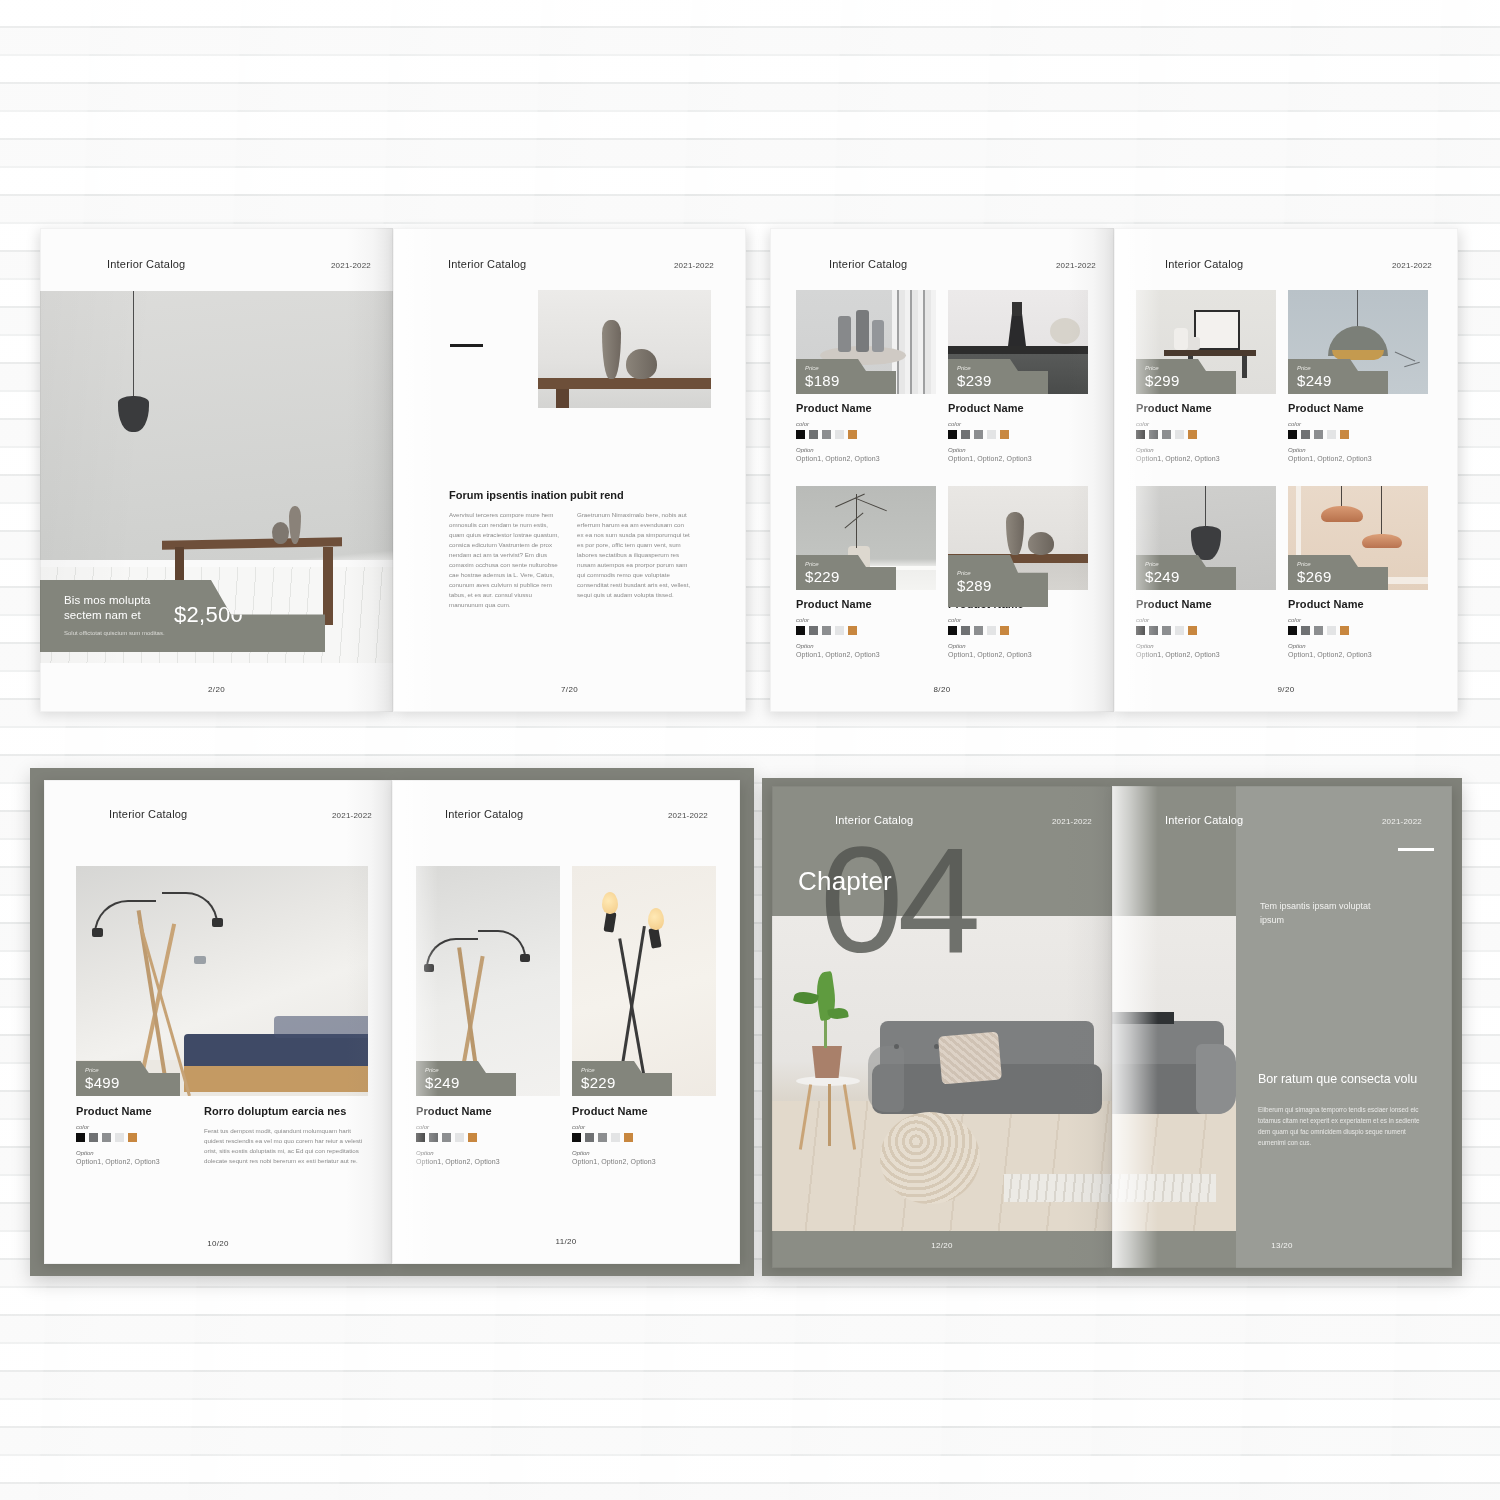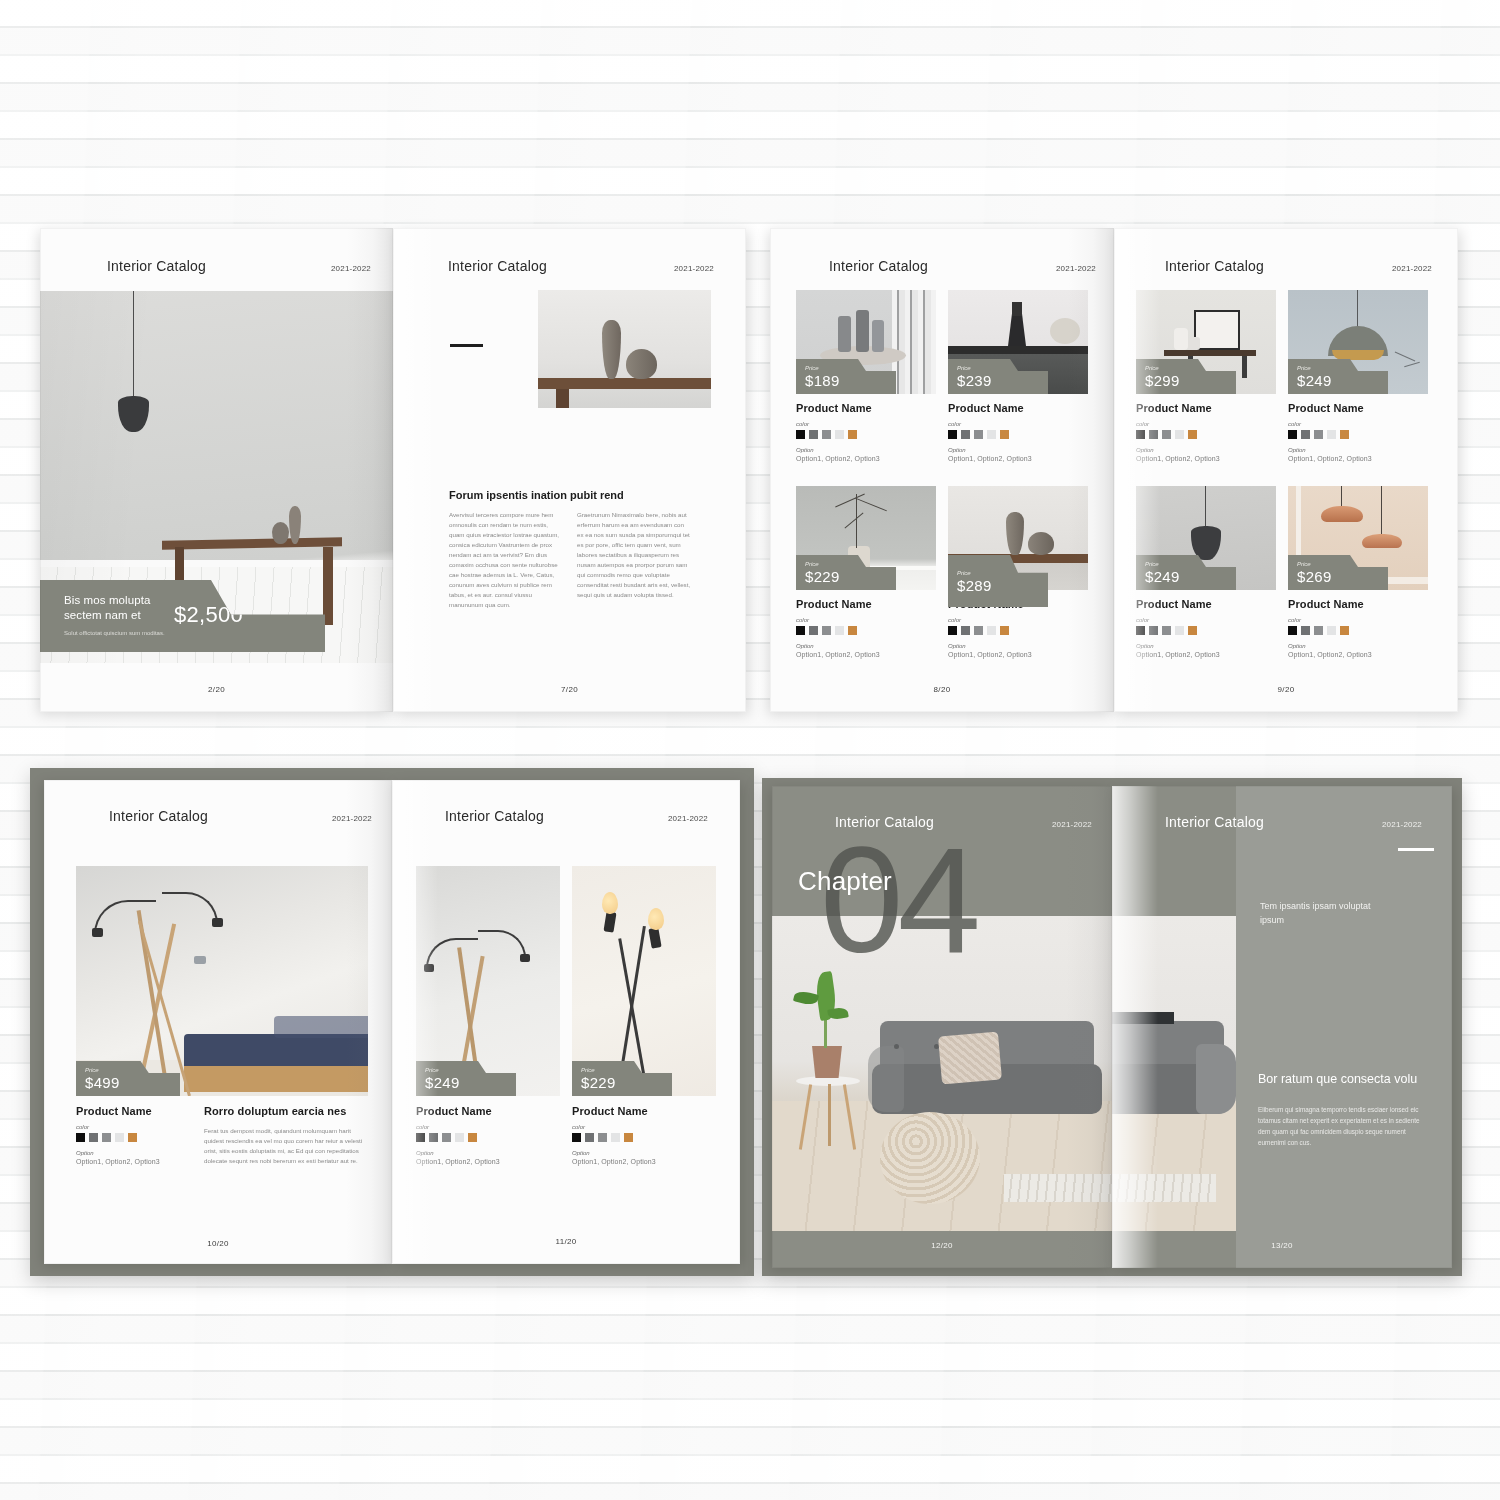--- a/index.html
+++ b/index.html
@@ -52,21 +52,21 @@
     position: absolute;
     background: #80827a;
     box-shadow: 0 6px 18px rgba(0,0,0,0.18);
   }
 
   
   .hdr {
     position: absolute; left: 0; right: 0;
     display: flex; justify-content: space-between; align-items: baseline;
   }
-  .hdr .brand { font-size: 14px; color: #2a2a2a; letter-spacing: .2px; padding-left: 33px; }
+  .hdr .brand { font-size: 11px; color: #2a2a2a; letter-spacing: .2px; padding-left: 33px; }
   .hdr .year  { font-size: 8px;   color: #4a4a4a; letter-spacing: .2px; }
   .folio {
     position: absolute; left: 0; right: 0; text-align: center;
     font-size: 8px; color: #3c3c3c; letter-spacing: .3px;
   }
 
   
   .photo { position: absolute; overflow: hidden; background: #d9d9d9; }
   .ph-inner { position: absolute; inset: 0; }
 

